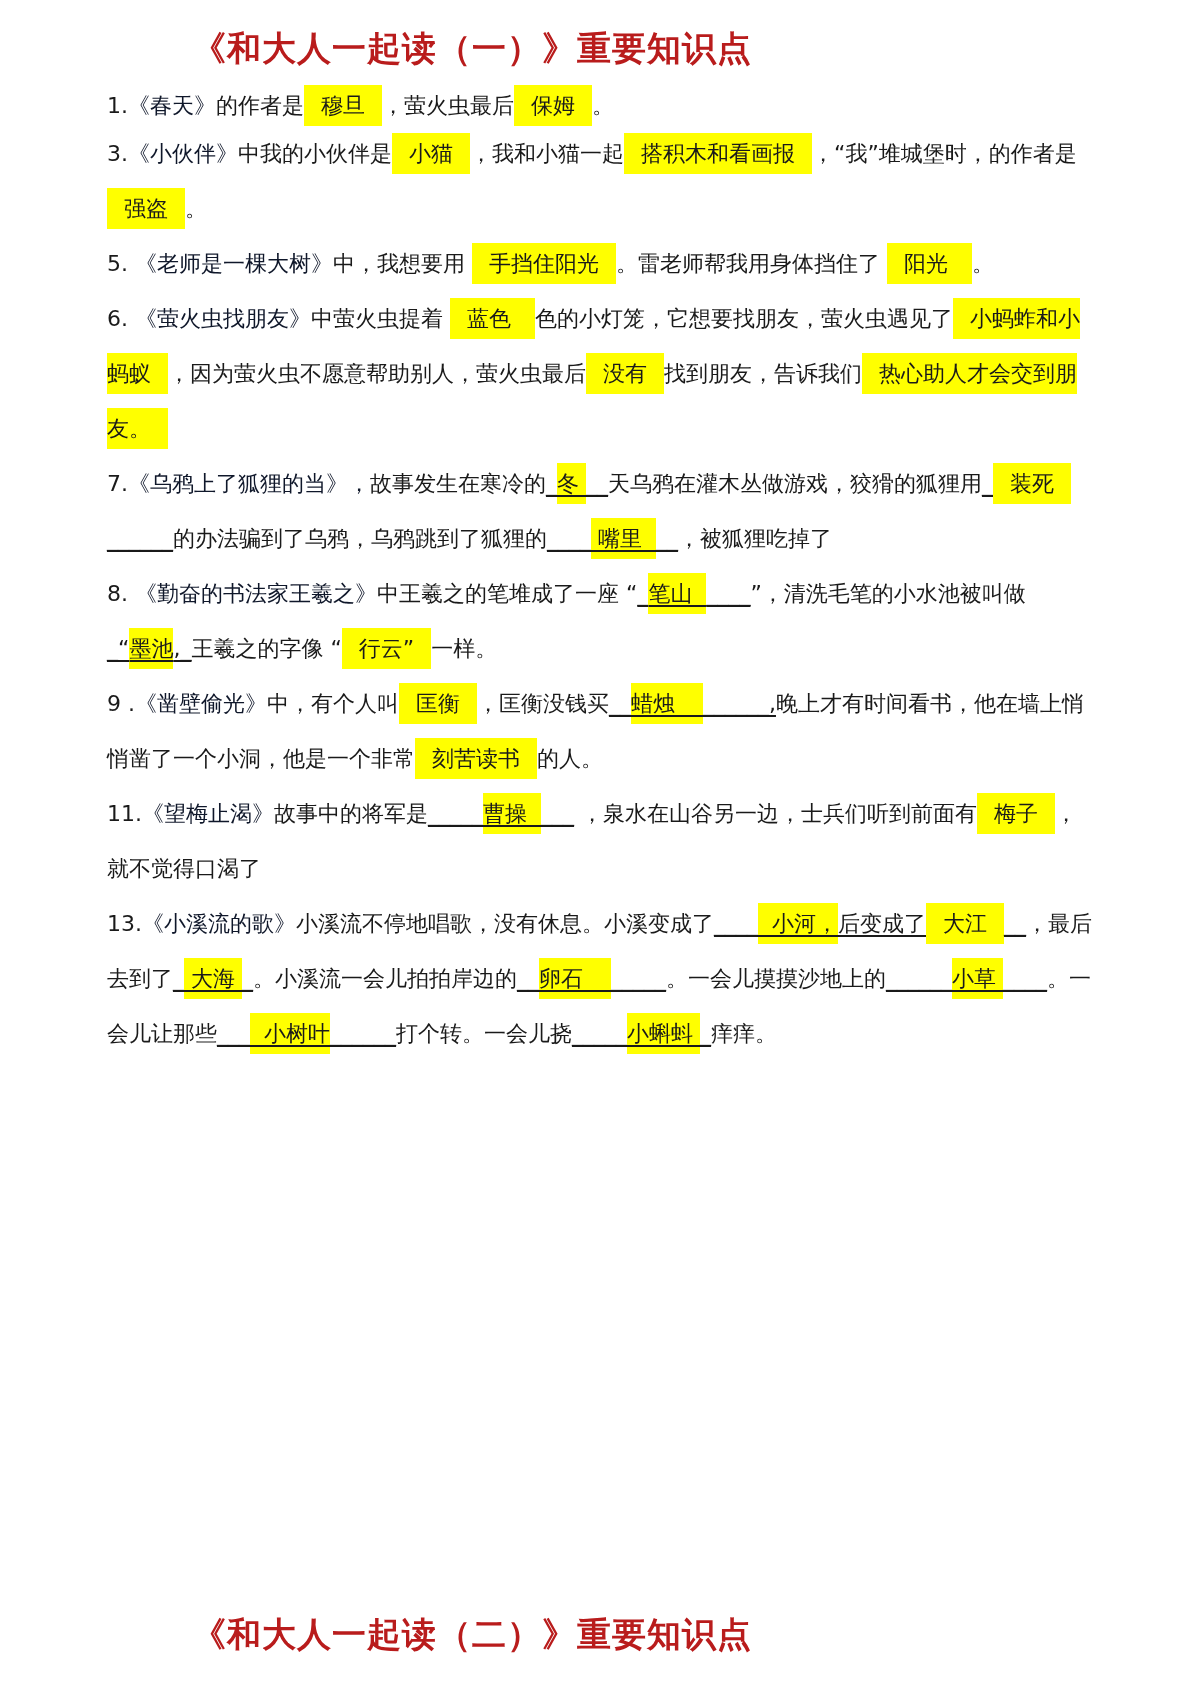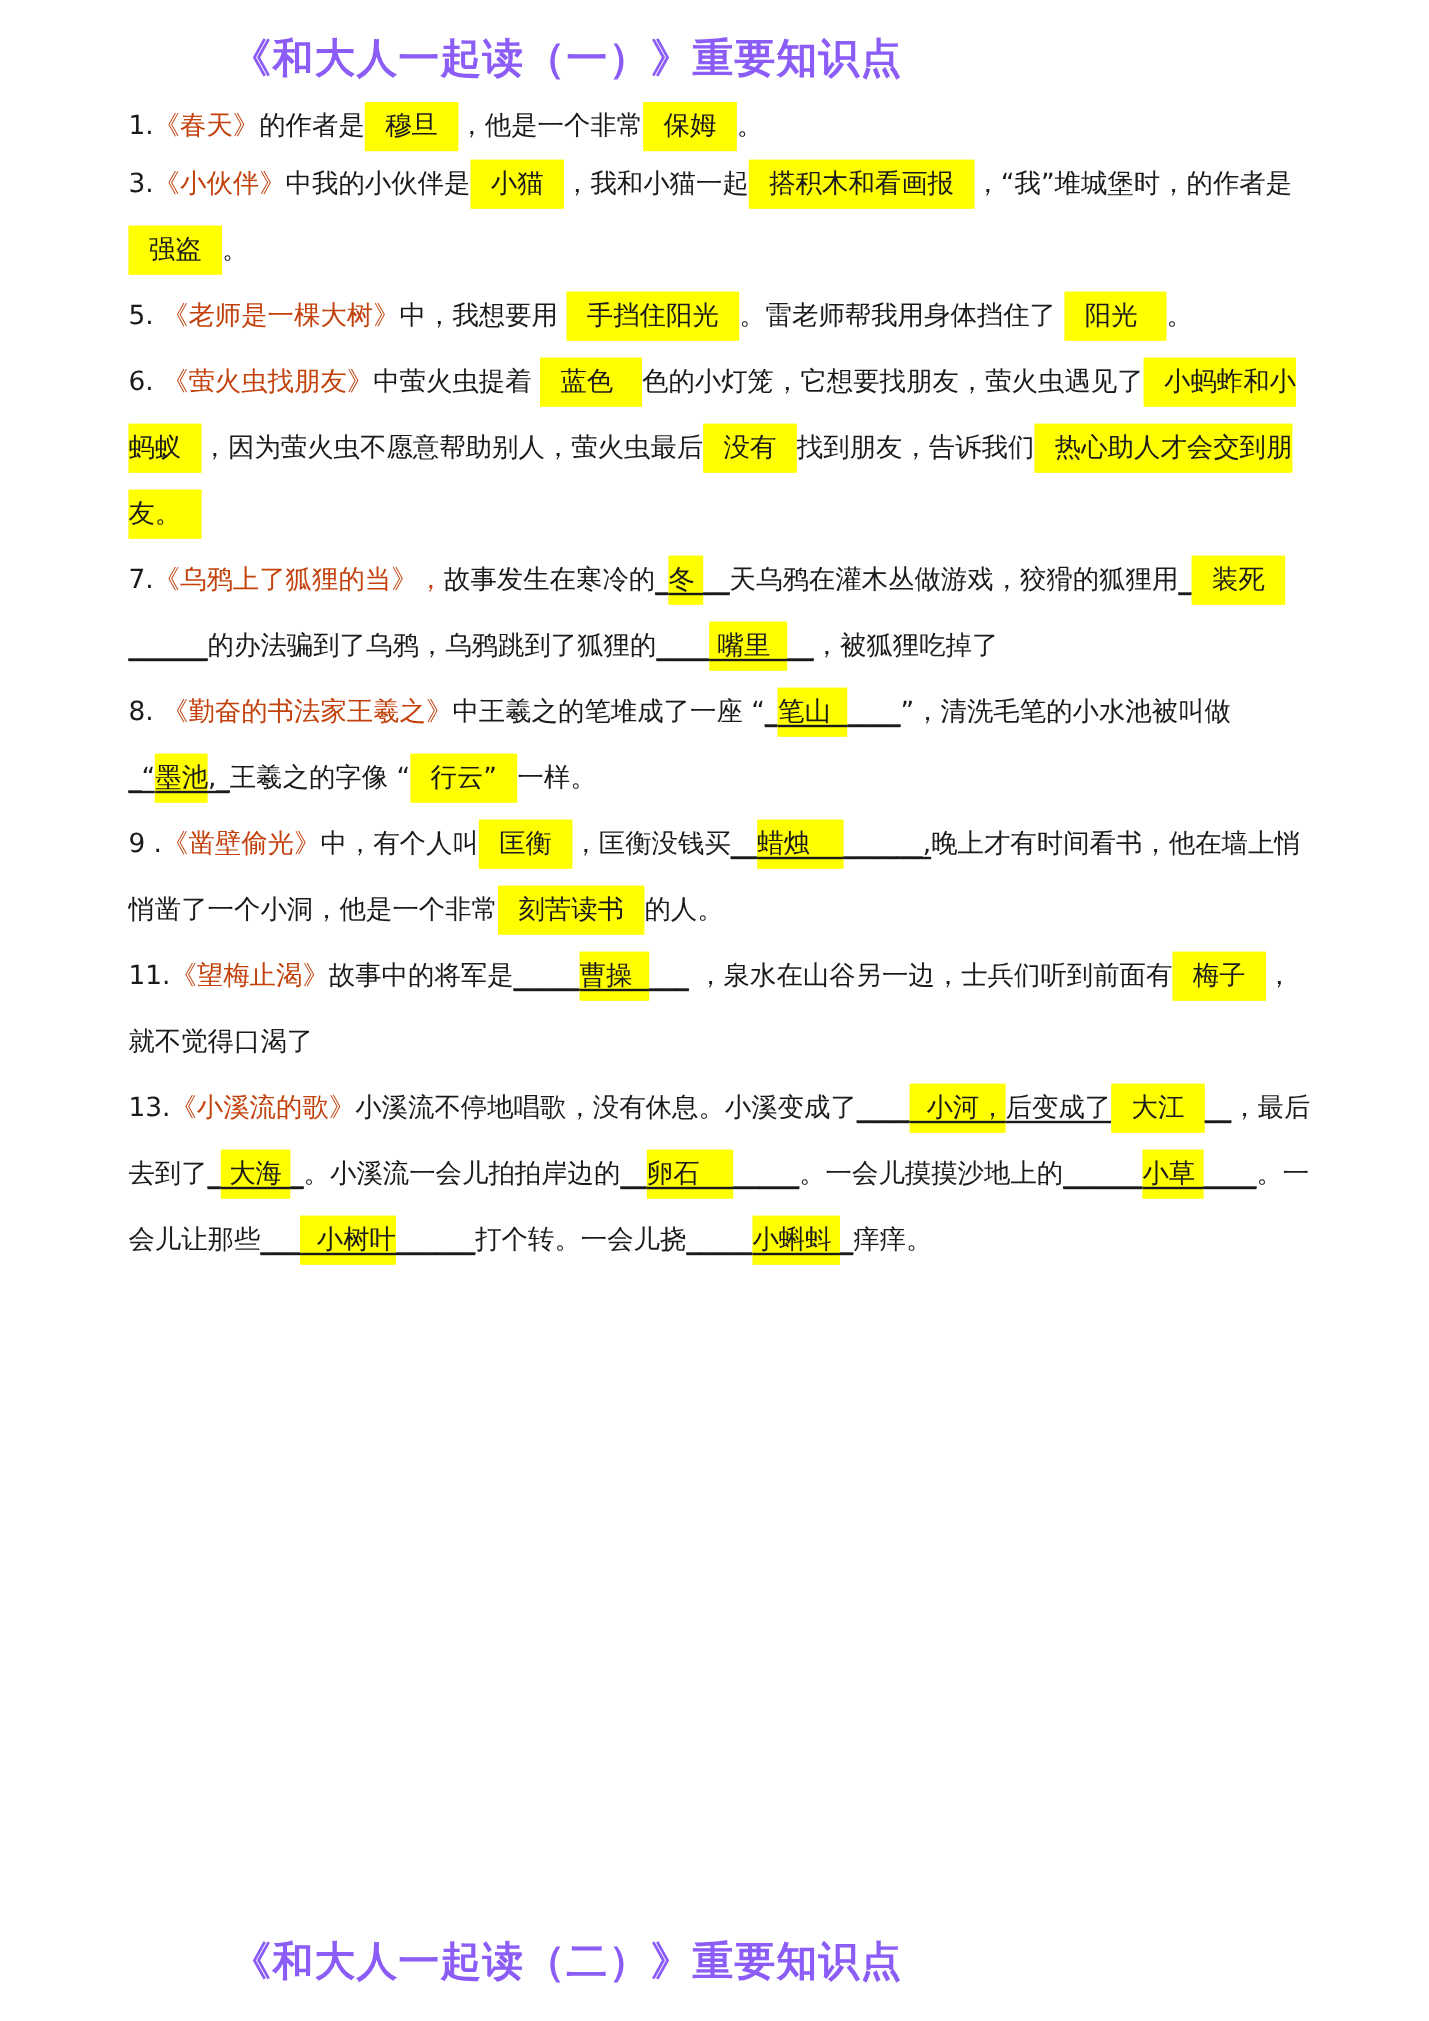--- a/index.html
+++ b/index.html
@@ -4,39 +4,39 @@
   <style>
     html, body { margin: 0; padding: 0; background: #ffffff; }
     body {
       width: 1191px; height: 1684px; overflow: hidden; position: relative;
       font-family: "DejaVu Sans", "Liberation Sans", sans-serif;
       color: #1a1a1a;
     }
     .page { position: absolute; left: 0; top: 0; width: 1191px; height: 1684px; }
     .title {
       position: absolute; left: 0; width: 944px; text-align: center;
-      font-size: 34px; font-weight: bold; color: #8b5cf6; letter-spacing: 1px;
+      font-size: 34px; font-weight: bold; color: #b91c1c; letter-spacing: 1px;
     }
     .title.t1 { top: 26px; }
     .title.t2 { top: 1612px; text-align: center; }
     .list { position: absolute; left: 107px; top: 86px; width: 990px; }
     .item { font-size: 22px; line-height: 55px; margin: 0; }
     .item.tight { line-height: 40px; }
-    .seg-red { color: #c2410c; }
+    .seg-red { color: #0f172a; }
     .seg-hl { background: #ffff00; padding: 8px 17px; }
     .seg-blank { text-decoration: underline; text-underline-offset: 4px; white-space: pre; }
     .seg-hl-blank { background: #ffff00; padding: 8px 0; text-decoration: underline; text-underline-offset: 4px; white-space: pre; }
   </style>
 </head>
 <body>
 
 <div class="page">
   <div class="title t1">《和大人一起读（一）》重要知识点</div>
   <div class="list" id="item-list">
-      <p class="item tight"><span>1.</span><span class="seg-red">《春天》</span><span>的作者是</span><span class="seg-hl">穆旦</span><span>，他是一个非常</span><span class="seg-hl">保姆</span><span>。</span></p>
+      <p class="item tight"><span>1.</span><span class="seg-red">《春天》</span><span>的作者是</span><span class="seg-hl">穆旦</span><span>，萤火虫最后</span><span class="seg-hl">保姆</span><span>。</span></p>
       <p class="item"><span>3.</span><span class="seg-red">《小伙伴》</span><span>中我的小伙伴是</span><span class="seg-hl">小猫</span><span>，我和小猫一起</span><span class="seg-hl">搭积木和看画报</span><span>，“我”堆城堡时，的作者是</span><span class="seg-hl">强盗</span><span>。</span></p>
       <p class="item"><span>5. </span><span class="seg-red">《老师是一棵大树》</span><span>中，我想要用 </span><span class="seg-hl">手挡住阳光</span><span>。雷老师帮我用身体挡住了 </span><span class="seg-hl">   阳光  </span><span> 。</span></p>
       <p class="item"><span>6. </span><span class="seg-red">《萤火虫找朋友》</span><span>中萤火虫提着  </span><span class="seg-hl"> 蓝色    </span><span>  色的小灯笼，它想要找朋友，萤火虫遇见了</span><span class="seg-hl">小蚂蚱和小蚂蚁</span><span>，因为萤火虫不愿意帮助别人，萤火虫最后</span><span class="seg-hl">没有</span><span>找到朋友，告诉我们</span><span class="seg-hl">热心助人才会交到朋友。</span></p>
       <p class="item"><span>7.</span><span class="seg-red">《乌鸦上了狐狸的当》，</span><span>故事发生在寒冷的</span><span class="seg-blank">_</span><span class="seg-hl-blank">冬 </span><span class="seg-blank">__</span><span>天乌鸦在灌木丛做游戏，狡猾的狐狸用</span><span class="seg-blank">_</span><span class="seg-hl">装死</span><span class="seg-blank">______</span><span>的办法骗到了乌鸦，乌鸦跳到了狐狸的</span><span class="seg-blank">____</span><span class="seg-hl-blank"> 嘴里  </span><span class="seg-blank">__</span><span>，被狐狸吃掉了</span></p>
       <p class="item"><span>8. </span><span class="seg-red">《勤奋的书法家王羲之》</span><span>中王羲之的笔堆成了一座 “</span><span class="seg-blank">_</span><span class="seg-hl-blank">笔山  </span><span class="seg-blank">____</span><span>”，清洗毛笔的小水池被叫做</span><span class="seg-blank">_“</span><span class="seg-hl-blank">墨池</span><span class="seg-blank">,_</span><span>王羲之的字像 “</span><span class="seg-hl">行云”</span><span>一样。</span></p>
       <p class="item"><span>9 .</span><span class="seg-red">《凿壁偷光》</span><span>中，有个人叫</span><span class="seg-hl">匡衡</span><span>，匡衡没钱买</span><span class="seg-blank">__</span><span class="seg-hl-blank">蜡烛    </span><span class="seg-blank">______,</span><span>晚上才有时间看书，他在墙上悄悄凿了一个小洞，他是一个非常</span><span class="seg-hl">刻苦读书</span><span>的人。</span></p>
       <p class="item"><span>11.</span><span class="seg-red">《望梅止渴》</span><span>故事中的将军是</span><span class="seg-blank">_____</span><span class="seg-hl-blank">曹操  </span><span class="seg-blank">___</span><span> ，泉水在山谷另一边，士兵们听到前面有</span><span class="seg-hl">梅子</span><span>，就不觉得口渴了</span></p>
       <p class="item"><span>13.</span><span class="seg-red">《小溪流的歌》</span><span>小溪流不停地唱歌，没有休息。小溪变成了</span><span class="seg-blank">____</span><span class="seg-hl-blank">  小河，</span><span class="seg-blank">后变成了</span><span class="seg-hl">大江</span><span class="seg-blank">__</span><span>，最后去到了</span><span class="seg-blank">_</span><span class="seg-hl-blank"> 大海 </span><span class="seg-blank">_</span><span>。小溪流一会儿拍拍岸边的</span><span class="seg-blank">__</span><span class="seg-hl-blank">卵石    </span><span class="seg-blank">_____</span><span>。一会儿摸摸沙地上的</span><span class="seg-blank">______</span><span class="seg-hl-blank">小草 </span><span class="seg-blank">____</span><span>。一会儿让那些</span><span class="seg-blank">___</span><span class="seg-hl-blank">  小树叶</span><span class="seg-blank">______</span><span>打个转。一会儿挠</span><span class="seg-blank">_____</span><span class="seg-hl-blank">小蝌蚪 </span><span class="seg-blank">_</span><span>痒痒。</span></p>
     </div>
   <div class="title t2">《和大人一起读（二）》重要知识点</div>

